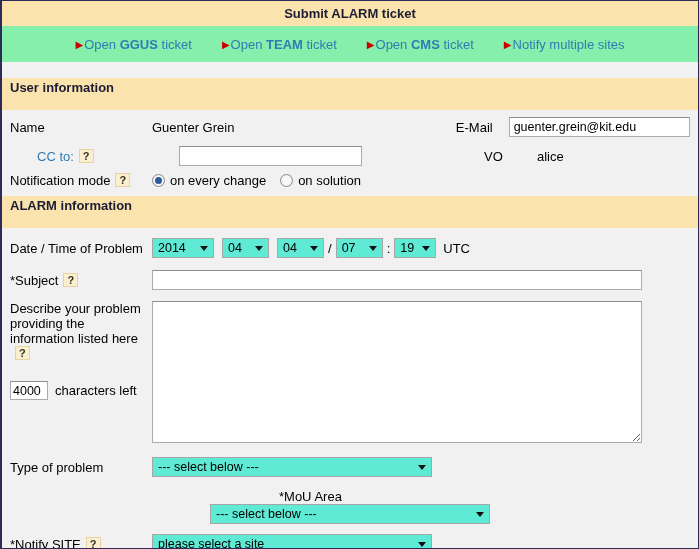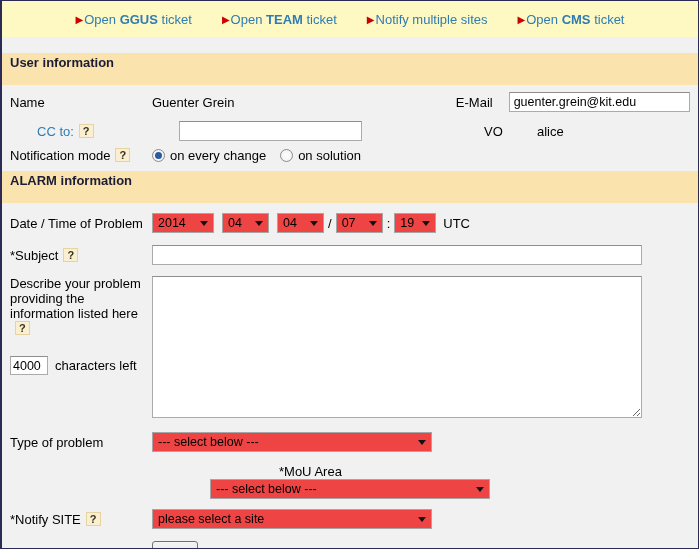--- a/index.html
+++ b/index.html
@@ -8,21 +8,21 @@
     width:699px;height:549px;box-sizing:border-box;
     background:#F1F1F2;
     border:1px solid #2B2B55;border-left-width:2px;
     overflow:hidden;
   }
   .titlebar{
     background:#FAE3AC;height:25px;line-height:25px;
     text-align:center;font-weight:bold;font-size:13px;color:#1C1C35;
   }
   .navrow{
-    background:#fef9c3;height:36px;
+    background:#86efac;height:36px;
     display:flex;align-items:center;justify-content:center;gap:30px;
   }
   .navlink{color:#2F7CB3;cursor:pointer;font-size:13px;white-space:pre;}
   .navlink b{font-weight:bold;}
   .arrow-ico{color:#CC0000;font-size:10px;margin-right:1px;vertical-align:1px;}
   .section-bar{
     background:#FAE3AC;height:32px;line-height:20px;
     font-weight:bold;font-size:13px;color:#1C1C35;
     padding-left:8px;margin-top:16px;
   }
@@ -34,21 +34,21 @@
     color:#33331f;font-weight:bold;font-size:11px;line-height:12px;
     padding:0 3px;margin-left:5px;vertical-align:1px;cursor:pointer;
   }
   .link{color:#2F7CB3;cursor:pointer;}
   .ti{
     height:20px;border:1px solid #ABABAB;border-top-color:#8E8E8E;
     background:#fff;padding:0 4px;box-sizing:border-box;
     font-family:"Liberation Sans",sans-serif;font-size:12.5px;color:#000;
   }
   .sel{
-    height:20px;border:1px solid #A6A6A6;background:#ef4444;
+    height:20px;border:1px solid #A6A6A6;background:#5eead4;
     display:flex;align-items:center;justify-content:space-between;
     padding:0 5px 0 5px;box-sizing:border-box;cursor:default;font-size:12.5px;
   }
   .caret{
     width:0;height:0;flex-shrink:0;margin-left:6px;
     border-left:4px solid transparent;border-right:4px solid transparent;
     border-top:5px solid #111;
   }
   .radio{
     width:13px;height:13px;border-radius:50%;
@@ -72,26 +72,27 @@
     background:linear-gradient(#F4F4F4,#EBEBEB 48%,#DDDDDD 52%,#CFCFCF);
     font-family:"Liberation Sans",sans-serif;font-size:13px;color:#000;cursor:pointer;
   }
   .sep{padding:0 4px;}
 </style>
 </head>
 <body>
 
 <div class="page">
 
+  <div class="titlebar">Submit ALARM ticket</div>
 
   <div class="navrow">
     <span class="navlink"><span class="arrow-ico">▶</span><span>Open </span><b>GGUS</b><span> ticket</span></span>
     <span class="navlink"><span class="arrow-ico">▶</span><span>Open </span><b>TEAM</b><span> ticket</span></span>
+    <span class="navlink"><span class="arrow-ico">▶</span><span>Open </span><b>CMS</b><span> ticket</span></span>
     <span class="navlink"><span class="arrow-ico">▶</span><span>Notify multiple sites</span><b></b><span></span></span>
-    <span class="navlink"><span class="arrow-ico">▶</span><span>Open </span><b>CMS</b><span> ticket</span></span>
   </div>
 
   <div class="section-bar">User information</div>
 
   <div class="row" style="margin-top:7px;">
     <span class="lbl">Name</span>
     <span class="val" style="width:305px;">Guenter Grein</span>
     <span style="width:53px;">E-Mail</span>
     <input class="ti" style="width: 182px;" value="guenter.grein@kit.edu">
   </div>

